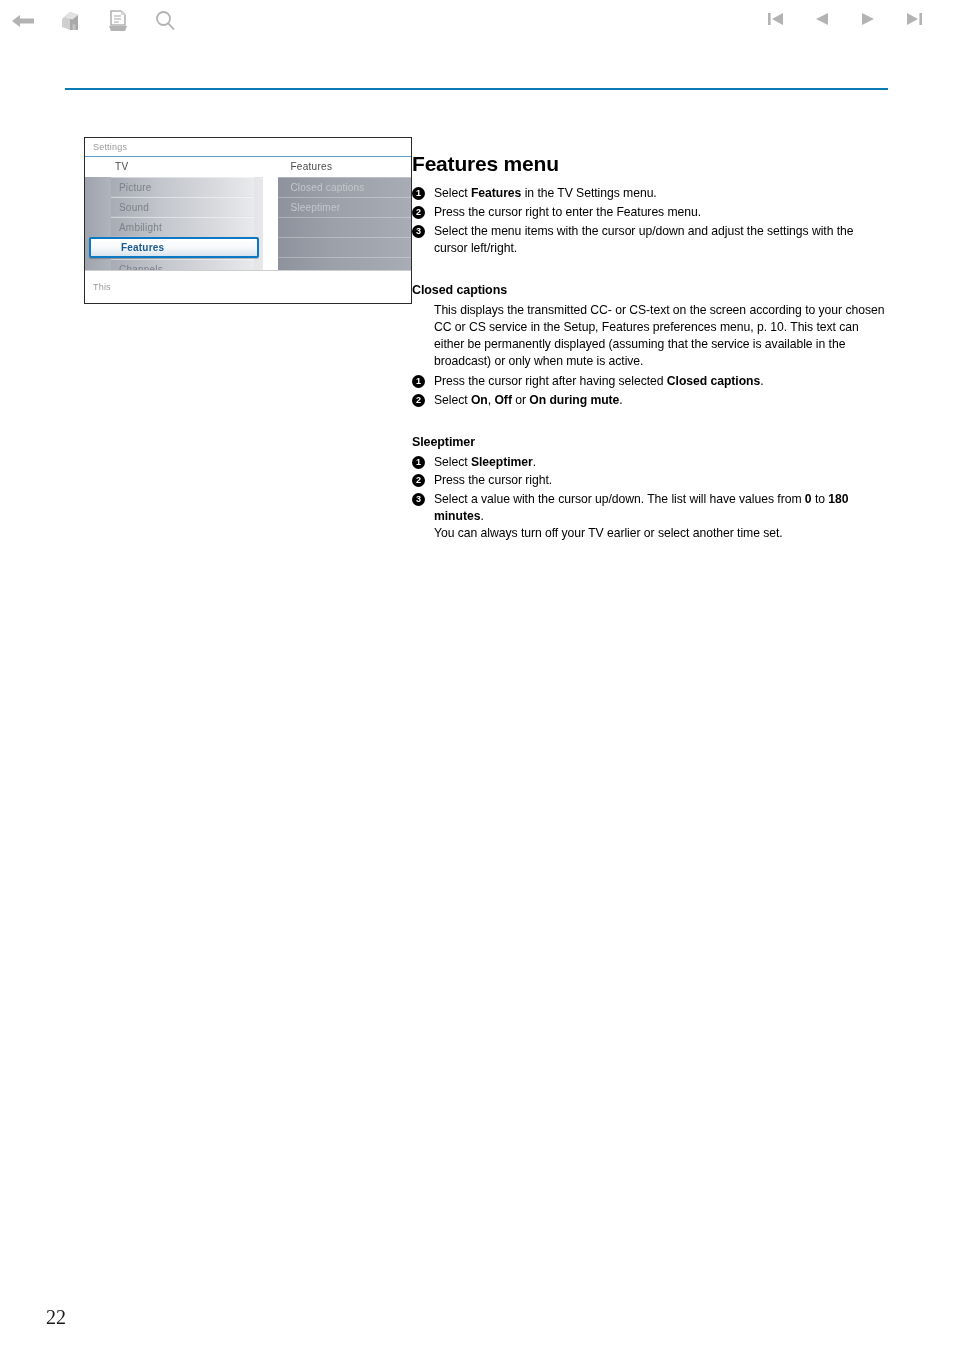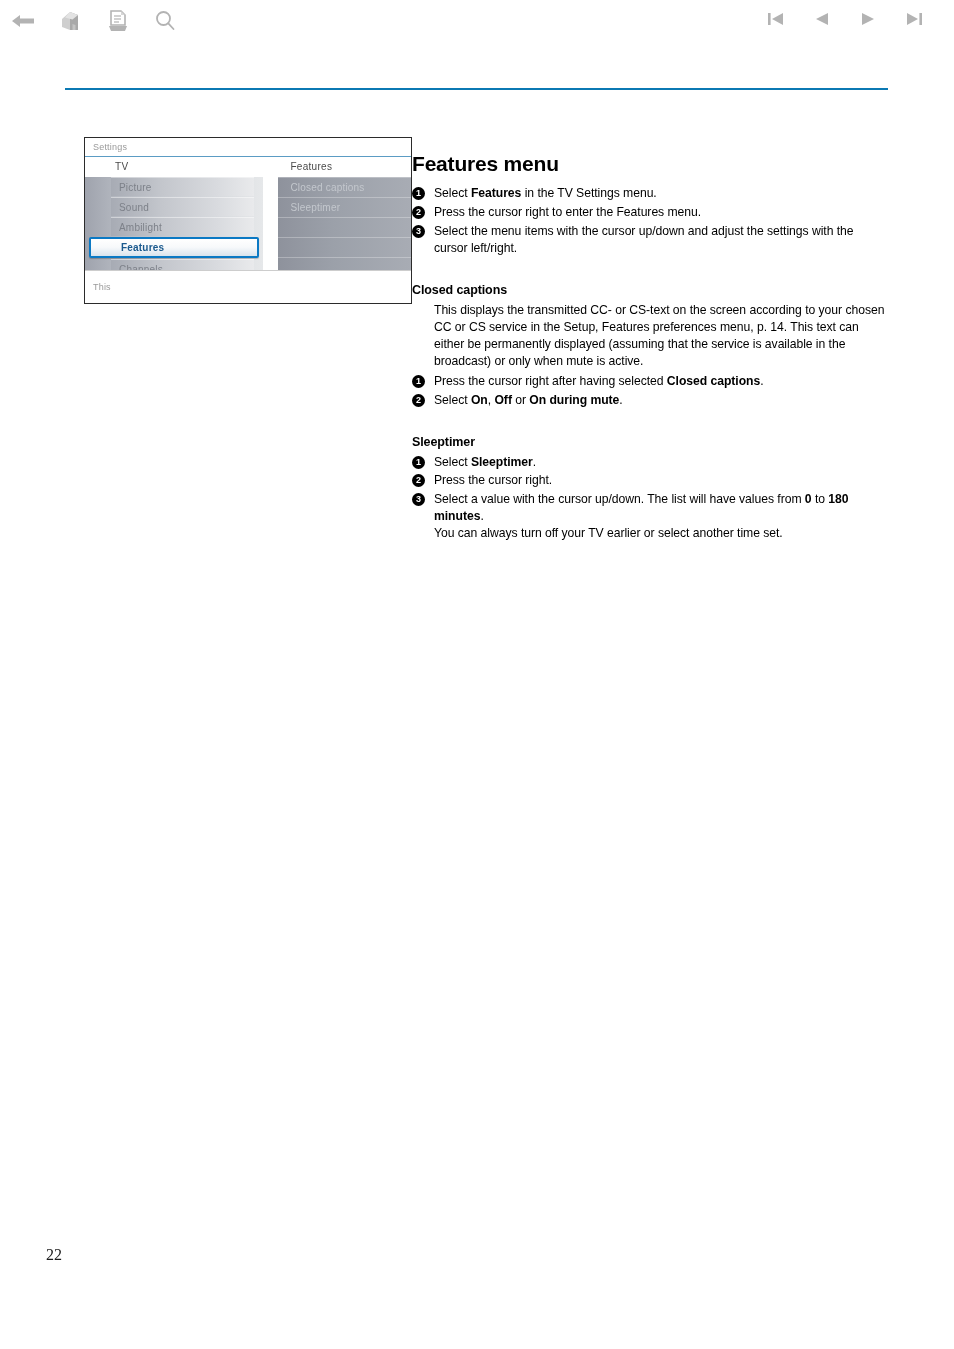--- a/index.html
+++ b/index.html
@@ -211,23 +211,23 @@
     font-weight: bold;
     line-height: 13px;
     text-align: center;
     font-family: "Liberation Sans", sans-serif;
   }
   b, strong { font-weight: bold; }
 
   
   .pagenum {
     position: absolute;
-    left: 46px; top: 1246px;
+    left: 46px; top: 1306px;
     font-family: "Liberation Serif", serif;
-    font-size: 16px;
+    font-size: 20px;
     color: #1a1a1a;
   }
 </style>
 </head>
 <body>
 
 <div class="toolbar">
 
   <div class="tb-left">
     <span class="tb-icon">
@@ -341,21 +341,21 @@
     </li>
     <li>
       <span class="bullet-num">3</span>
       <span>Select the menu items with the cursor up/down and adjust the settings with the cursor left/right.</span>
     </li>
   </ol>
 
   <div class="spacer-lg"></div>
 
   <h2 class="sub-title">Closed captions</h2>
-  <p class="para">This displays the transmitted CC- or CS-text on the screen according to your chosen CC or CS service in the Setup, Features preferences menu, p. 14. This text can either be permanently displayed (assuming that the service is available in the broadcast) or only when mute is active.</p>
+  <p class="para">This displays the transmitted CC- or CS-text on the screen according to your chosen CC or CS service in the Setup, Features preferences menu, p. 10. This text can either be permanently displayed (assuming that the service is available in the broadcast) or only when mute is active.</p>
 
   <ol class="steps">
     <li>
       <span class="bullet-num">1</span>
       <span>Press the cursor right after having selected <b>Closed captions</b>.</span>
     </li>
     <li>
       <span class="bullet-num">2</span>
       <span>Select <b>On</b>, <b>Off</b> or <b>On during mute</b>.</span>
     </li>

